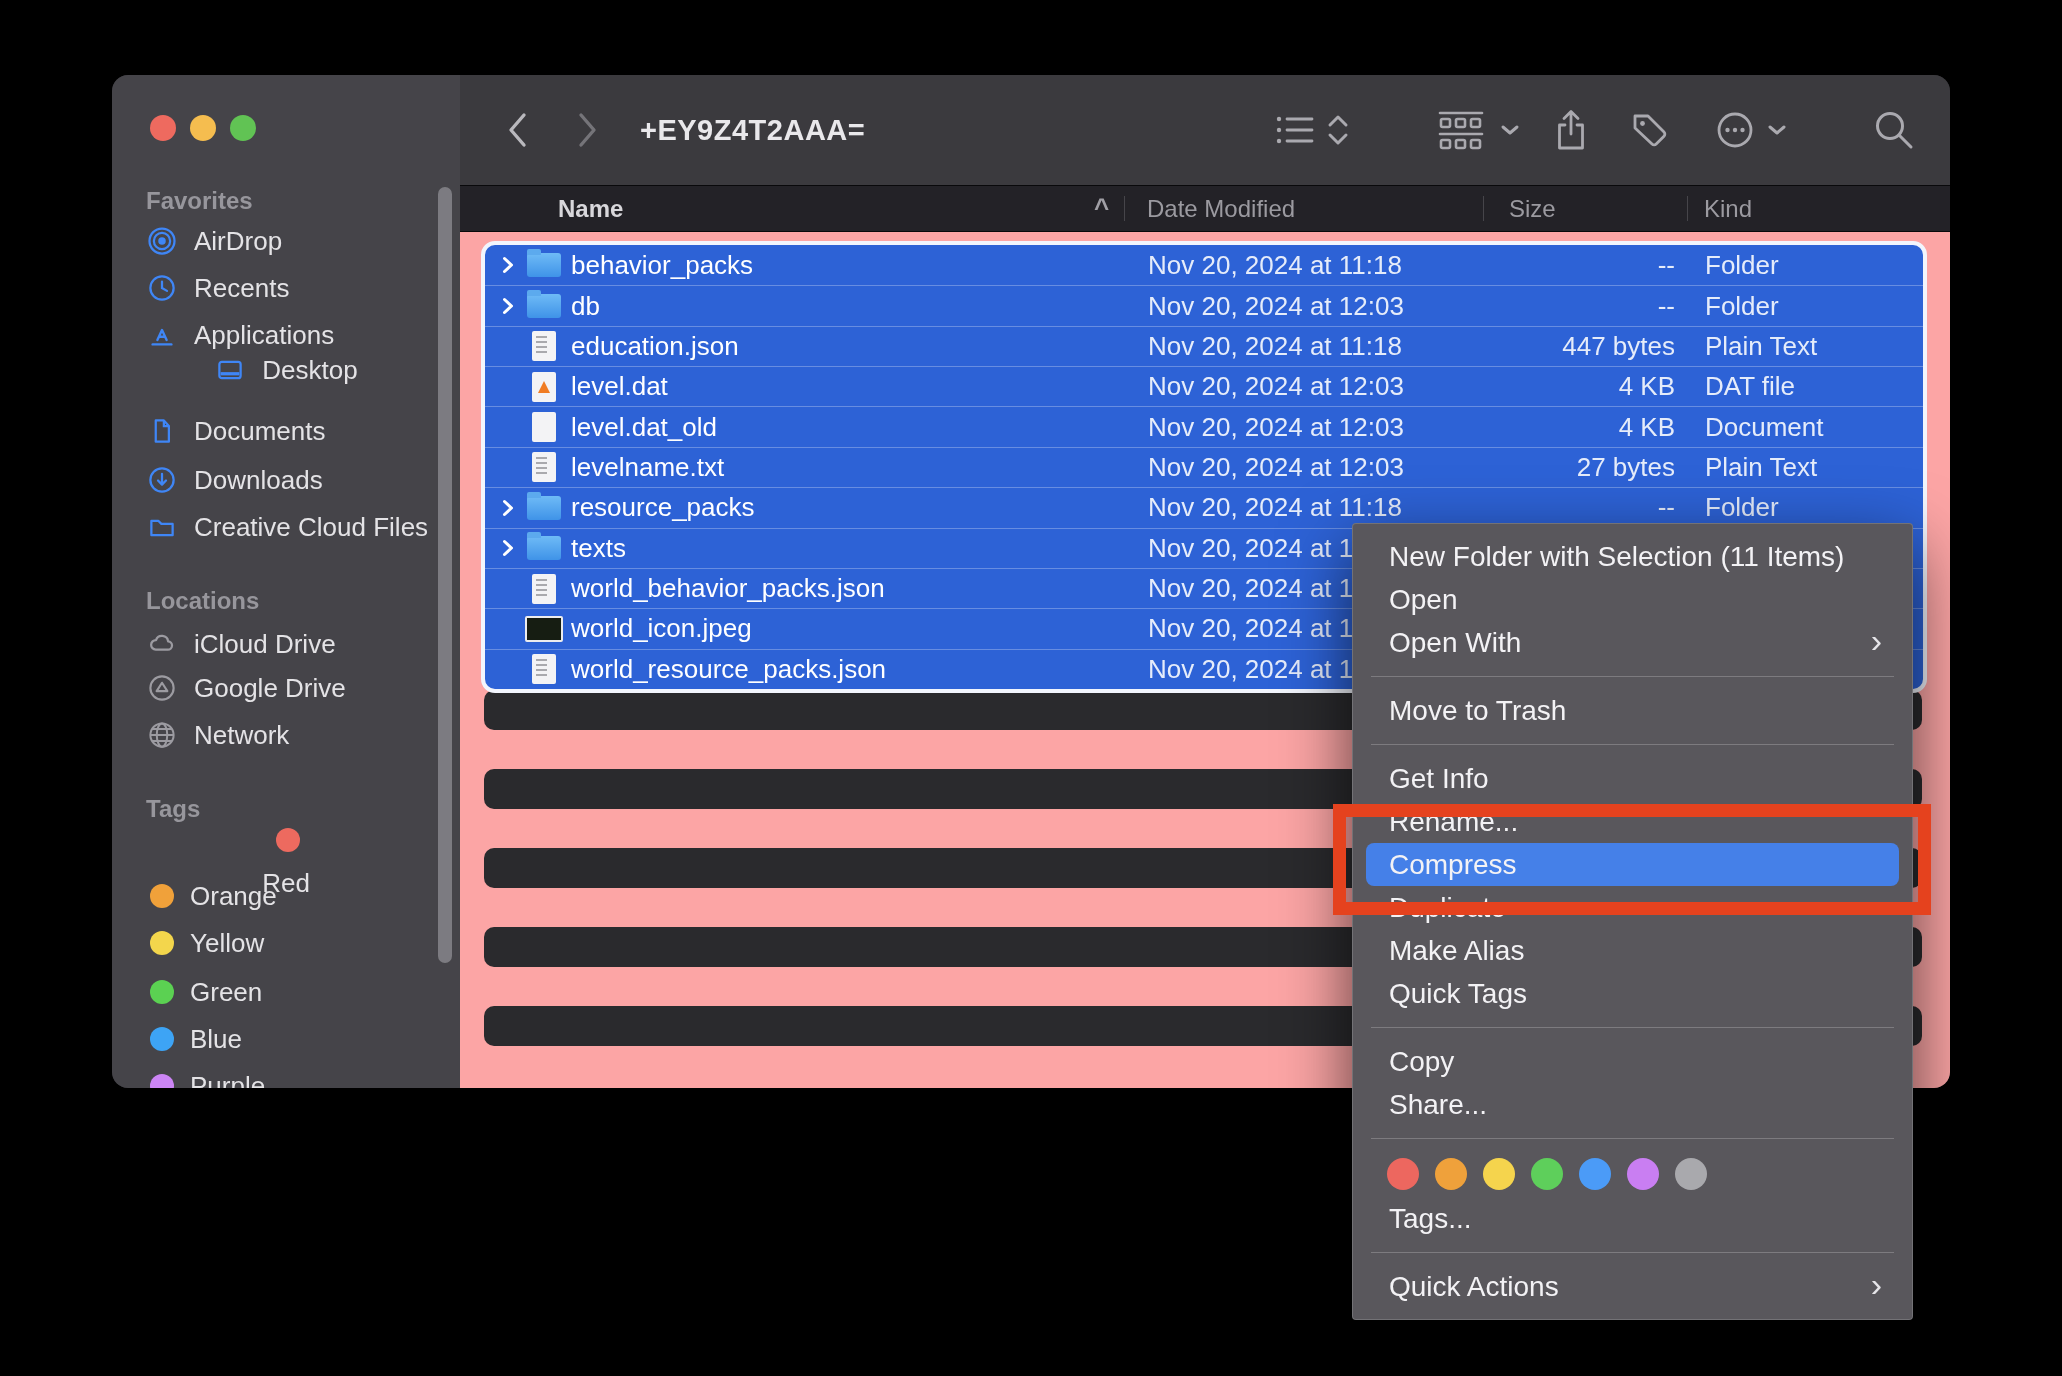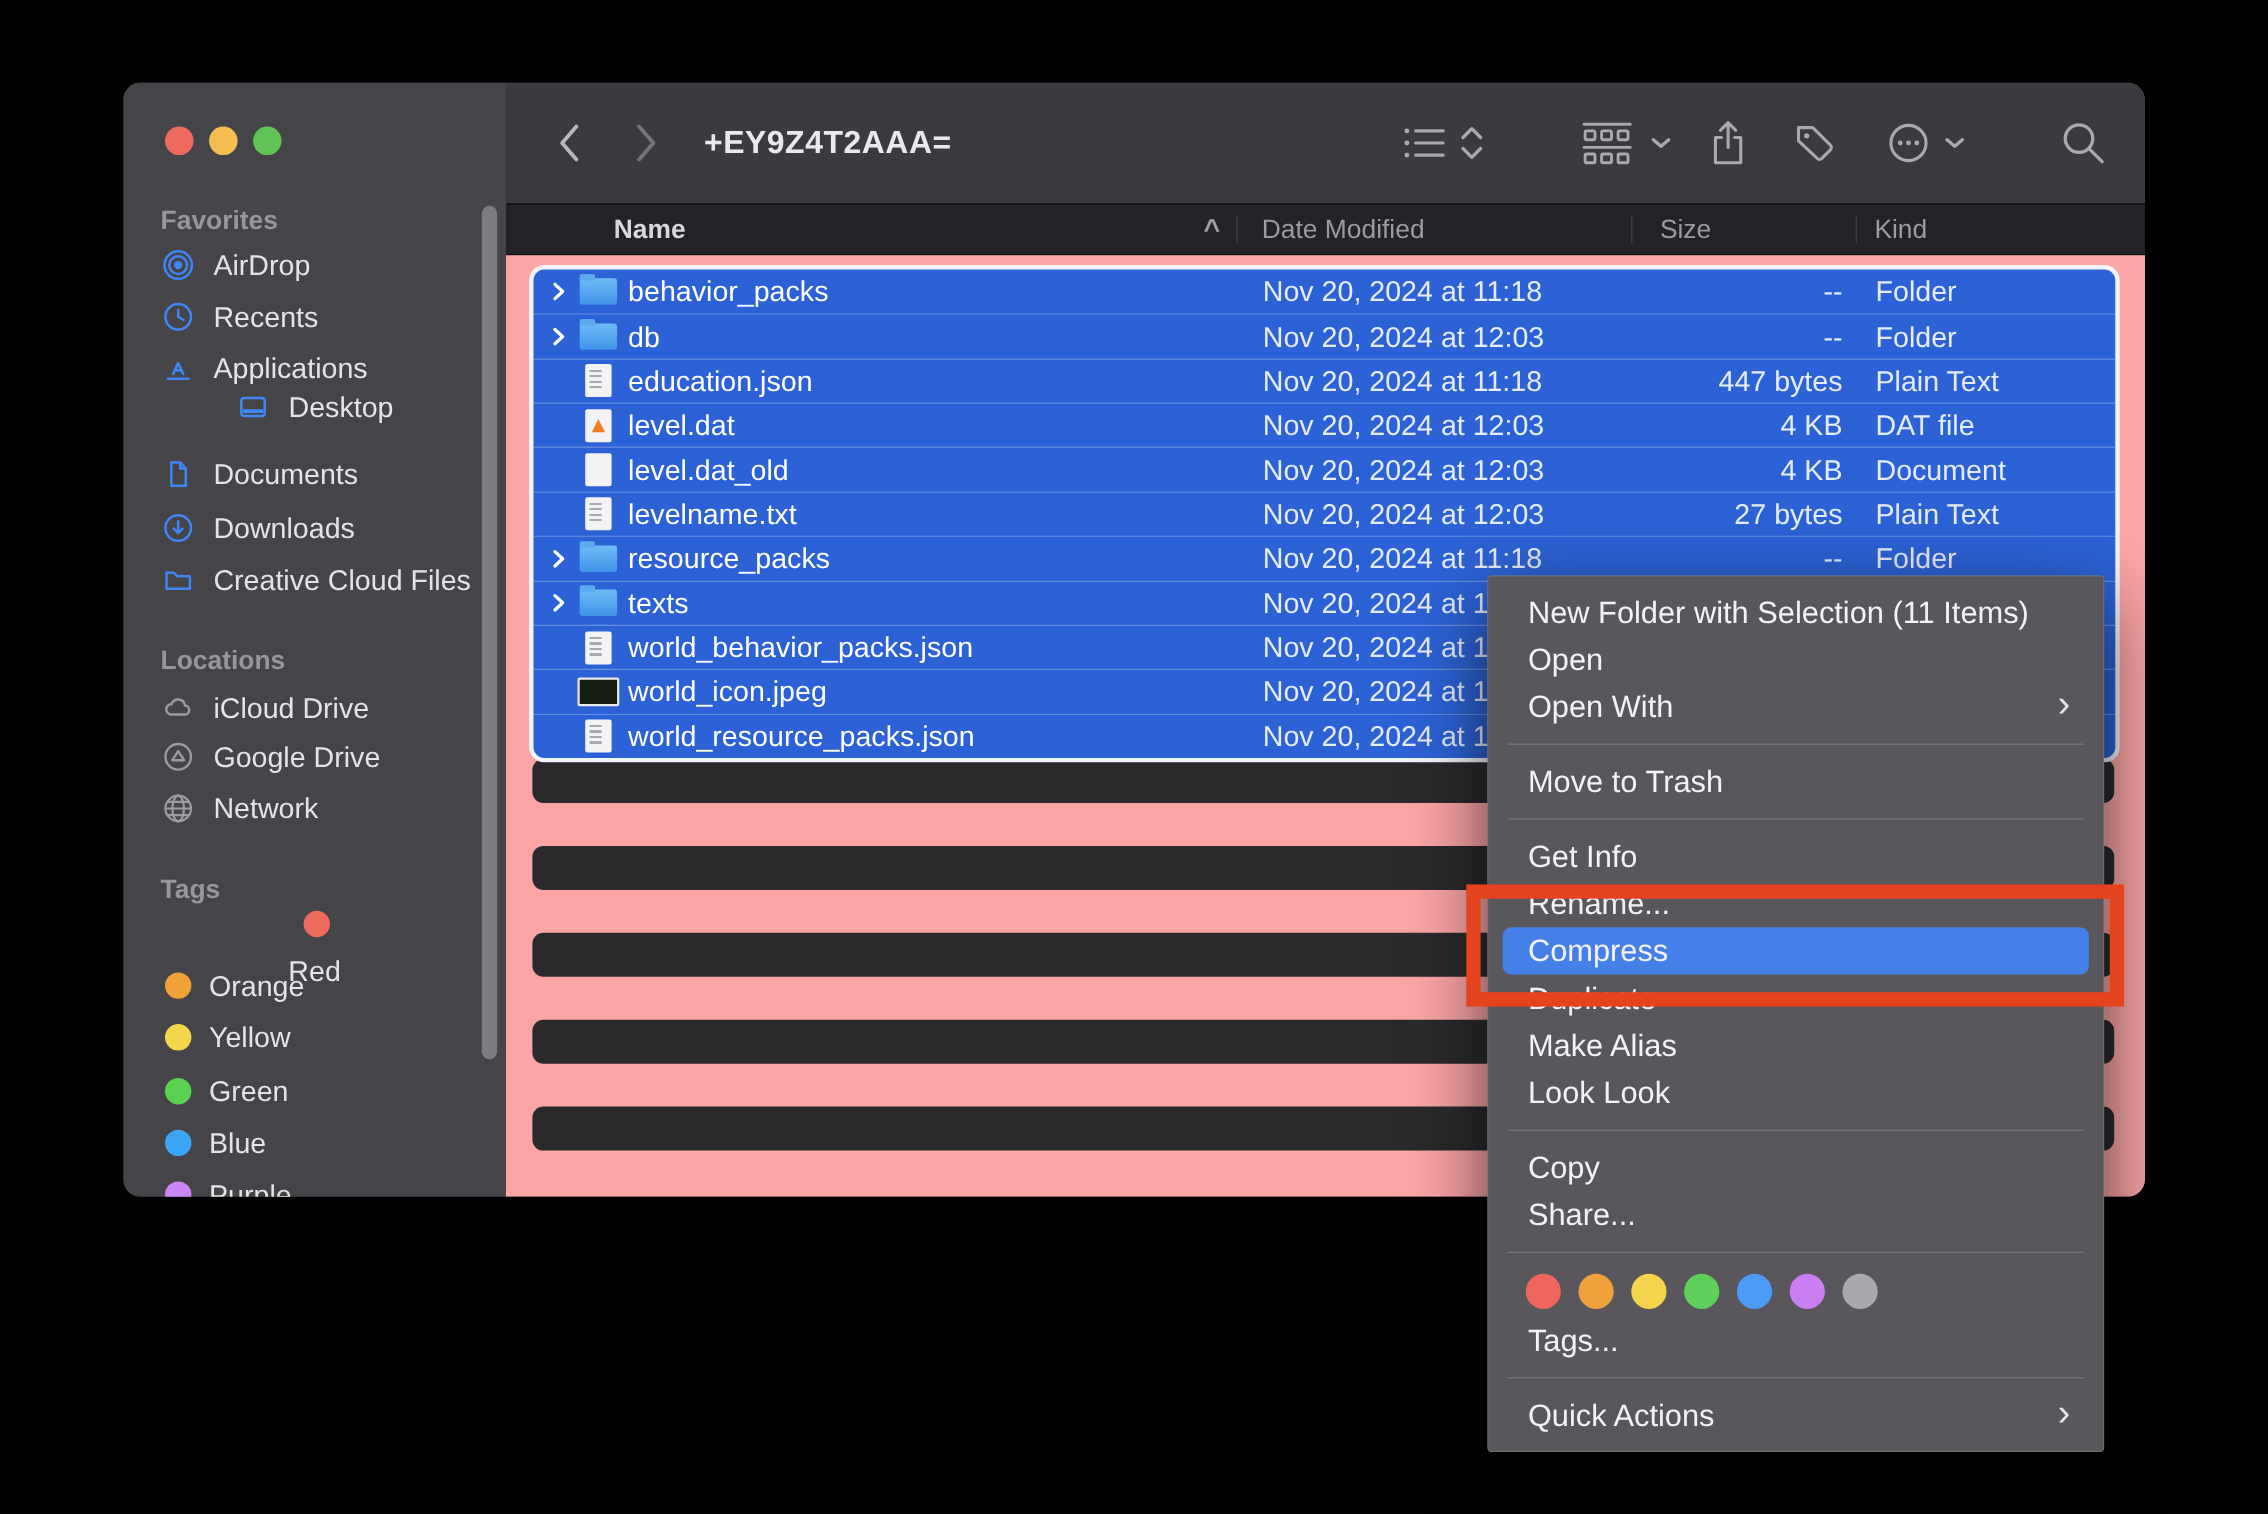--- a/index.html
+++ b/index.html
@@ -490,21 +490,21 @@
       </div>
     <div class="mi">Move to Trash</div>
     <div class="msep">
         <i></i>
       </div>
     <div class="mi">Get Info</div>
     <div class="mi">Rename...</div>
     <div class="mi hl" style="background: rgb(69, 128, 232);">Compress</div>
     <div class="mi">Duplicate</div>
     <div class="mi">Make Alias</div>
-    <div class="mi">Look Look</div>
+    <div class="mi">Quick Tags</div>
     <div class="msep">
         <i></i>
       </div>
     <div class="mi">Copy</div>
     <div class="mi">Share...</div>
     <div class="msep">
         <i></i>
       </div>
     <div class="mdots">
       <span style="background: rgb(237, 103, 95);"></span>

